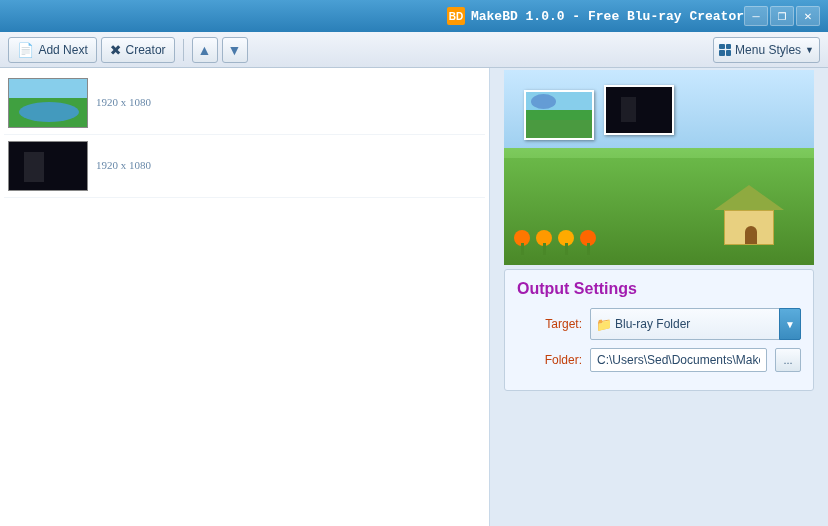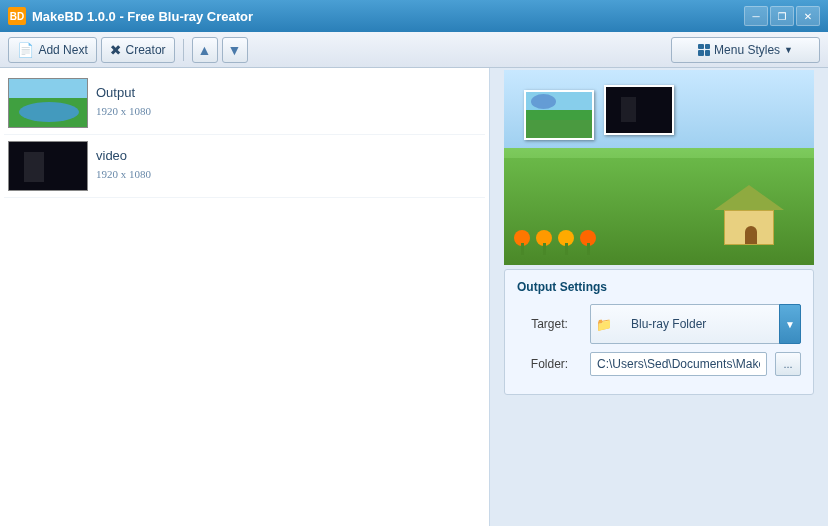--- a/index.html
+++ b/index.html
@@ -11,21 +11,21 @@
       background: #e8f0f8;
       overflow: hidden;
     }
 
     
     #title-bar {
       background: linear-gradient(to bottom, #4a9fd4, #2a7fb8);
       height: 32px;
       display: flex;
       align-items: center;
-      justify-content: space-between;
+      justify-content: flex-end;
       padding: 0 8px;
       color: white;
     }
     #title-bar-left {
       display: flex;
       align-items: center;
       gap: 6px;
     }
     #title-icon {
       width: 18px;
@@ -35,20 +35,21 @@
       display: flex;
       align-items: center;
       justify-content: center;
       font-size: 10px;
       font-weight: bold;
       color: white;
     }
     #title-text {
       font-size: 13px;
       font-weight: 600;
+      font-family: Liberation Mono, monospace;
     }
     #title-controls {
       display: flex;
       gap: 2px;
     }
     .title-btn {
       width: 24px;
       height: 20px;
       background: rgba(255,255,255,0.2);
       border: 1px solid rgba(255,255,255,0.3);
@@ -85,21 +86,21 @@
       height: 26px;
     }
     .toolbar-btn .icon { font-size: 14px; }
     .toolbar-sep { width: 1px; height: 22px; background: #b0c0d0; margin: 0 4px; }
 
     #menu-styles-btn {
       margin-left: auto;
       display: flex;
       align-items: center;
       gap: 4px;
-      padding: 3px 26px;
+      padding: 3px 5px;
       background: linear-gradient(to bottom, #f8fbff, #e0e8f0);
       border: 1px solid #a0b4c8;
       border-radius: 3px;
       cursor: pointer;
       font-size: 12px;
       color: #2a4a6a;
       height: 26px;
     }
     #menu-styles-btn .grid-icon {
       display: grid;
@@ -307,36 +308,36 @@
     
     #output-settings {
       width: 310px;
       background: #f0f6ff;
       border: 1px solid #c0d0e0;
       border-radius: 3px;
       padding: 10px 12px;
       margin-top: 4px;
     }
     #output-settings-title {
-      font-size: 12px;
+      font-size: 16px;
       font-weight: 600;
-      color: #0c4a6e;
+      color: #a21caf;
       margin-bottom: 10px;
     }
     .settings-row {
       display: flex;
       align-items: center;
       margin-bottom: 8px;
       gap: 8px;
     }
     .settings-label {
       width: 65px;
       font-size: 12px;
-      color: #404040;
-      text-align: center;
+      color: #c2410c;
+      text-align: right;
       flex-shrink: 0;
     }
     .settings-input {
       flex: 1;
       height: 24px;
       border: 1px solid #a0b8cc;
       border-radius: 2px;
       padding: 2px 6px;
       font-size: 12px;
       background: white;
@@ -349,24 +350,24 @@
       display: flex;
       align-items: center;
     }
     .settings-select-wrap .sel-icon {
       position: absolute;
       left: 6px;
       font-size: 13px;
     }
     .settings-select {
       flex: 1;
-      height: 40px;
+      height: 32px;
       border: 1px solid #a0b8cc;
       border-radius: 2px;
-      padding: 2px 6px 2px 40px;
+      padding: 2px 6px 2px 24px;
       font-size: 12px;
       background: linear-gradient(to bottom, #f8fbff, #e8f0f8);
       color: #2a4a6a;
       appearance: none;
       cursor: pointer;
       width: 100%;
       outline: none;
     }
     .sel-arrow {
       position: absolute;
@@ -484,29 +485,27 @@
   </button>
 </div>
 
 <div id="main">
 
   <div id="file-list">
 
     <div class="file-item">
       <div class="file-thumb thumb-pool"></div>
       <div class="file-info">
-        <div class="file-name">Output</div>
         <div class="file-meta">1920 x 1080</div>
       </div>
     </div>
 
     <div class="file-item">
       <div class="file-thumb thumb-dark"></div>
       <div class="file-info">
-        <div class="file-name">video</div>
         <div class="file-meta">1920 x 1080</div>
       </div>
     </div>
 
   </div>
 
   <div id="right-panel">
 
     <div id="menu-preview">
       <div class="preview-bg">

